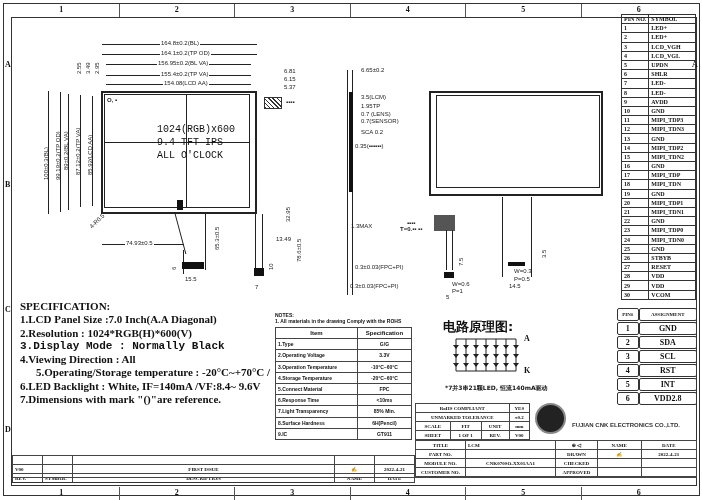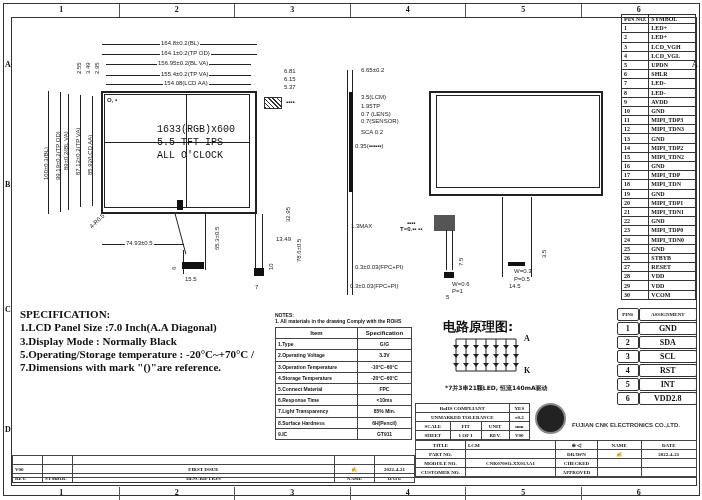--- a/index.html
+++ b/index.html
@@ -21,21 +21,21 @@
   .pin-table { position: absolute; left: 621px; top: 14px; width: 75px; border-collapse: collapse; font: bold 6px "Liberation Serif", serif; }
   .pin-table td, .pin-table th { border: 1px solid #333; height: 9.2px; padding: 0 2px; line-height: 8px; text-align: left; white-space: nowrap; }
   .pin-table th { font-size: 6px; }
   .pin-table td:first-child { width: 26px; }
   
   .ctp-table { position: absolute; left: 617px; top: 307px; width: 80px; border-collapse: separate; border-spacing: 0 1px; font: bold 8px "Liberation Serif", serif; }
   .ctp-table td, .ctp-table th { border: 1px solid #333; height: 12px; text-align: center; line-height: 11px; }
   .ctp-table th { font-size: 5px; border-radius: 2px; }
   .ctp-table td { border-radius: 2px; }
   
-  .spec { position: absolute; left: 20px; top: 308px; width: 262px; font: bold 11px "Liberation Serif", serif; line-height: 13.3px; }
+  .spec { position: absolute; left: 20px; top: 300px; width: 262px; font: bold 11px "Liberation Serif", serif; line-height: 13.3px; }
   
   .notes-title { position: absolute; left: 275px; top: 313px; font: bold 5px "Liberation Sans", sans-serif; line-height: 5px; }
   .notes-table { position: absolute; left: 275px; top: 327px; width: 137px; border-collapse: collapse; font: bold 5px "Liberation Sans", sans-serif; }
   .notes-table td, .notes-table th { border: 1px solid #444; height: 11.2px; padding: 0 2px; }
   .notes-table th { font-size: 6px; text-align: center; }
   .notes-table td:nth-child(2) { text-align: center; }
   
   .tb { position: absolute; border-collapse: collapse; font: bold 5px "Liberation Serif", serif; }
   .tb td { border: 1px solid #444; padding: 0 2px; height: 9px; white-space: nowrap; text-align: center; }
   .rev-table { position: absolute; left: 12px; top: 455px; width: 596px; border-collapse: collapse; font: bold 5px "Liberation Serif", serif; }
@@ -99,22 +99,22 @@
 
     <div class="box" style="left:101px;top:91px;width:156px;height:123px;border-width:2px"></div>
     <div class="box" style="left:104px;top:94px;width:146px;height:114px"></div>
     <div class="line" style="left:104px;top:142px;width:146px;height:1px"></div>
     <div class="line" style="left:186px;top:94px;width:1px;height:114px"></div>
     <div class="abs" style="left:264px;top:97px;width:18px;height:12px;background:repeating-linear-gradient(45deg,#333 0 1px,#fff 1px 3px);border:1px solid #333"></div>
     <div class="dim abs" style="left:286px;top:99px;font-weight:bold">▪▪▪▪</div>
     <div class="dim abs" style="left:107px;top:97px;font-weight:bold">O, ▪</div>
 
     <div class="lcd-label">
-      <div>1633(RGB)x600</div>
-      <div>5.5 TFT IPS</div>
+      <div>1024(RGB)x600</div>
+      <div>9.4 TFT IPS</div>
       <div>ALL O'CLOCK</div>
     </div>
 
     <div class="line" style="left:48px;top:91px;width:1px;height:123px"></div>
     <div class="dim abs" style="left:43px;top:180px;transform:rotate(-90deg);transform-origin:left top">100±0.3(BL)</div>
     <div class="line" style="left:60px;top:92px;width:1px;height:120px"></div>
     <div class="dim abs" style="left:55px;top:180px;transform:rotate(-90deg);transform-origin:left top">99.19±0.2(TP OD)</div>
     <div class="line" style="left:68px;top:94px;width:1px;height:116px"></div>
     <div class="dim abs" style="left:63px;top:170px;transform:rotate(-90deg);transform-origin:left top">89±0.2(BL VA)</div>
     <div class="line" style="left:80px;top:95px;width:1px;height:112px"></div>
@@ -344,22 +344,25 @@
           <td>6</td>
           <td>VDD2.8</td>
         </tr>
       </tbody>
   </table>
 
   <div class="spec">
     <div>SPECIFICATION:</div>
     <div id="spec-items">
         <div style="white-space: pre;">1.LCD Panel Size :7.0 Inch(A.A Diagonal)</div>
-        <div style="white-space: pre;">3.Display Mode : Normally Black</div>
-        <div style="white-space: pre;">5.Operating/Storage temperature : -20°C~+70°C /</div>
+        <div style="white-space: pre;">2.Resolution : 1024*RGB(H)*600(V)</div>
+        <div style="white-space: pre; font-family: Liberation Mono, monospace;">3.Display Mode : Normally Black</div>
+        <div style="white-space: pre;">4.Viewing Direction : All</div>
+        <div style="white-space: pre; margin-left: 16px;">5.Operating/Storage temperature : -20°C~+70°C /</div>
+        <div style="white-space: pre;">6.LED Backlight : White, IF=140mA /VF:8.4~ 9.6V</div>
         <div style="white-space: pre;">7.Dimensions with mark "()"are reference.</div>
       </div>
   </div>
 
   <div class="notes-title">
     <div>NOTES:</div>
     <div style="margin-top:1px">1. All materials in the drawing Comply with the ROHS</div>
   </div>
   <table class="notes-table">
     <thead>

